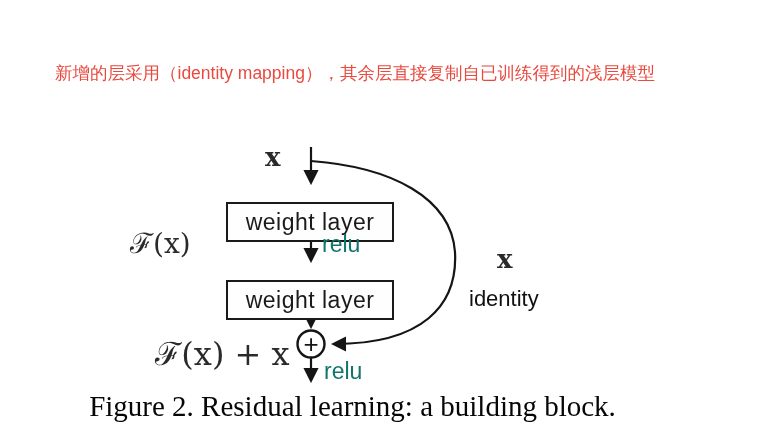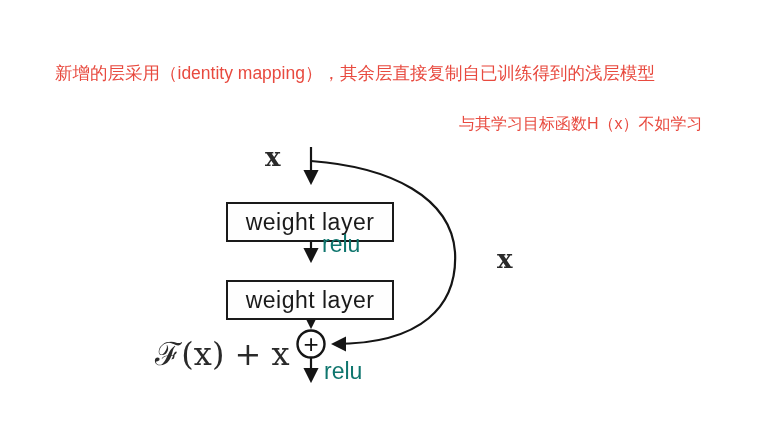--- a/index.html
+++ b/index.html
@@ -104,21 +104,20 @@
   }
 </style>
 </head>
 <body>
 
 <div id="canvas">
 
   <div id="note-top" class="abs red-note">新增的层采用（identity mapping），其余层直接复制自已训练得到的浅层模型</div>
 
   <div id="note-side" class="abs red-note">
-    <div>与其学习目标函数H（x）不如学习</div>
   </div>
 
   <svg id="diagram-svg" class="abs" width="758" height="436" viewBox="0 0 758 436">
     <defs>
       <marker id="arrow" viewBox="0 0 10 10" refX="8" refY="5" markerWidth="7" markerHeight="7" orient="auto-start-reverse">
         <path d="M0,0 L10,5 L0,10 z" fill="#151515"></path>
       </marker>
     </defs>
 
     <line x1="311" y1="147" x2="311" y2="182" stroke="#151515" stroke-width="2.2" marker-end="url(#arrow)"></line>
@@ -139,24 +138,27 @@
 
   <div id="weight-box-1" class="abs weight-box">
     <span>weight layer</span>
   </div>
   <div id="weight-box-2" class="abs weight-box">
     <span>weight layer</span>
   </div>
 
   <div id="label-x-top" class="abs math-label">x</div>
 
+  <div id="label-fx" class="abs math-label">ℱ(x)</div>
 
   <div id="relu-1" class="abs relu-label">relu</div>
 
   <div id="label-x-right" class="abs math-label">x</div>
 
+  <div id="label-identity" class="abs">identity</div>
 
   <div id="label-fx-plus-x" class="abs math-label">ℱ(x) + x</div>
 
   <div id="relu-2" class="abs relu-label">relu</div>
 
+  <div id="caption" class="abs">Figure 2. Residual learning: a building block.</div>
 
 </div>
 
 </body></html>

